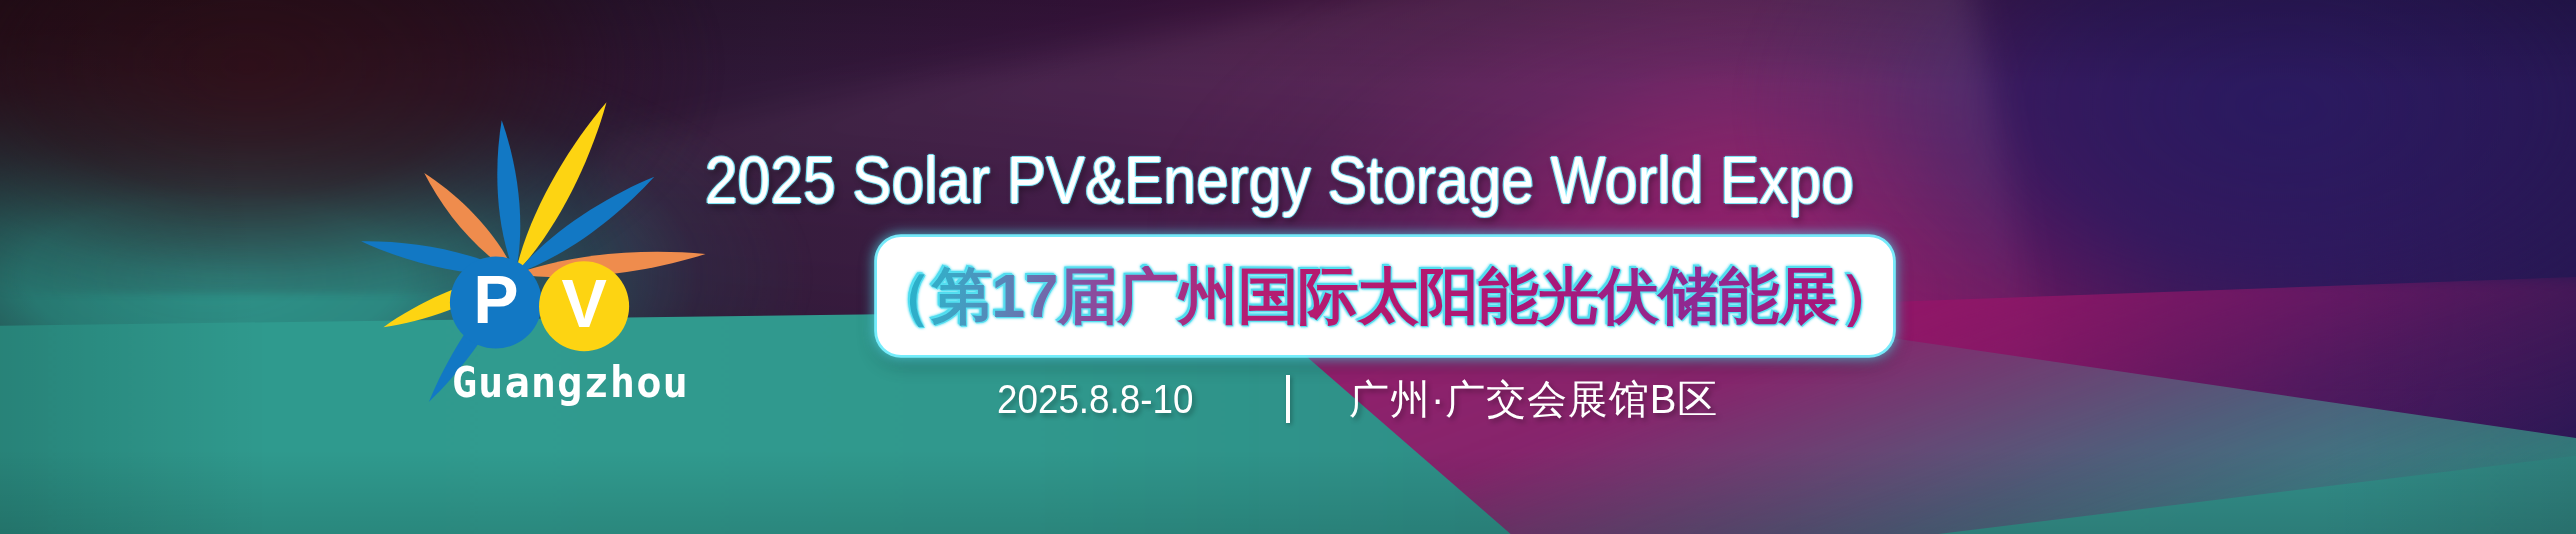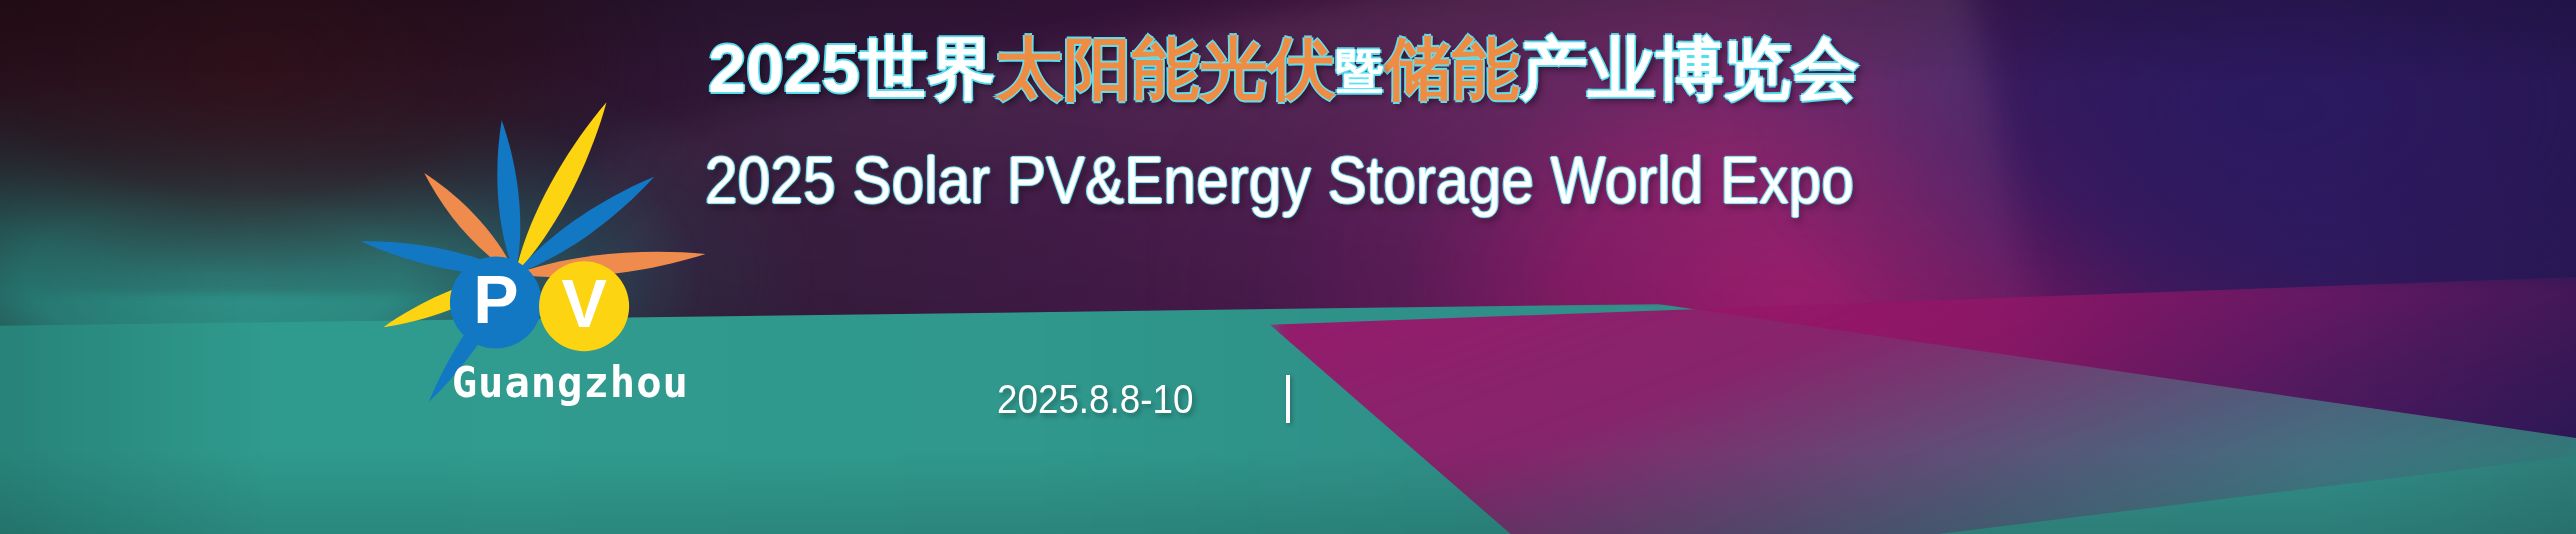--- a/index.html
+++ b/index.html
@@ -303,27 +303,28 @@
 
       <circle cx="283" cy="281" r="49" fill="#fdd412"></circle>
       <text x="283" y="304" text-anchor="middle" font-family="'Liberation Sans', sans-serif" font-size="74" font-weight="bold" fill="#ffffff">V</text>
 
       <text x="268" y="380" text-anchor="middle" font-family="'DejaVu Sans Mono', monospace" font-size="46" font-weight="bold" letter-spacing="1" fill="#ffffff">Guangzhou</text>
     </svg>
   </div>
 
   <div class="content">
 
-    <div class="title-cn">
-      <span class="t-white">2025世界</span><span class="t-orange">太阳能光伏</span><span class="t-white t-sm">暨</span><span class="t-orange">储能</span><span class="t-white">产业博览会</span>
+
+    <div class="title-en">2025 Solar PV&amp;Energy Storage World Expo</div>
+
+    <div class="pill">
+      <span class="pill-text">（第17届广州国际太阳能光伏储能展）</span>
     </div>
-
-    <div class="title-en">2025 Solar PV&amp;Energy Storage World Expo</div>
-
 
     <div class="footer-line">
       <span class="footer-date">2025.8.8-10</span>
       <span class="footer-sep"></span>
+      <span class="footer-venue">广州·广交会展馆B区</span>
     </div>
 
   </div>
 </div>
 
 
 </body></html>

